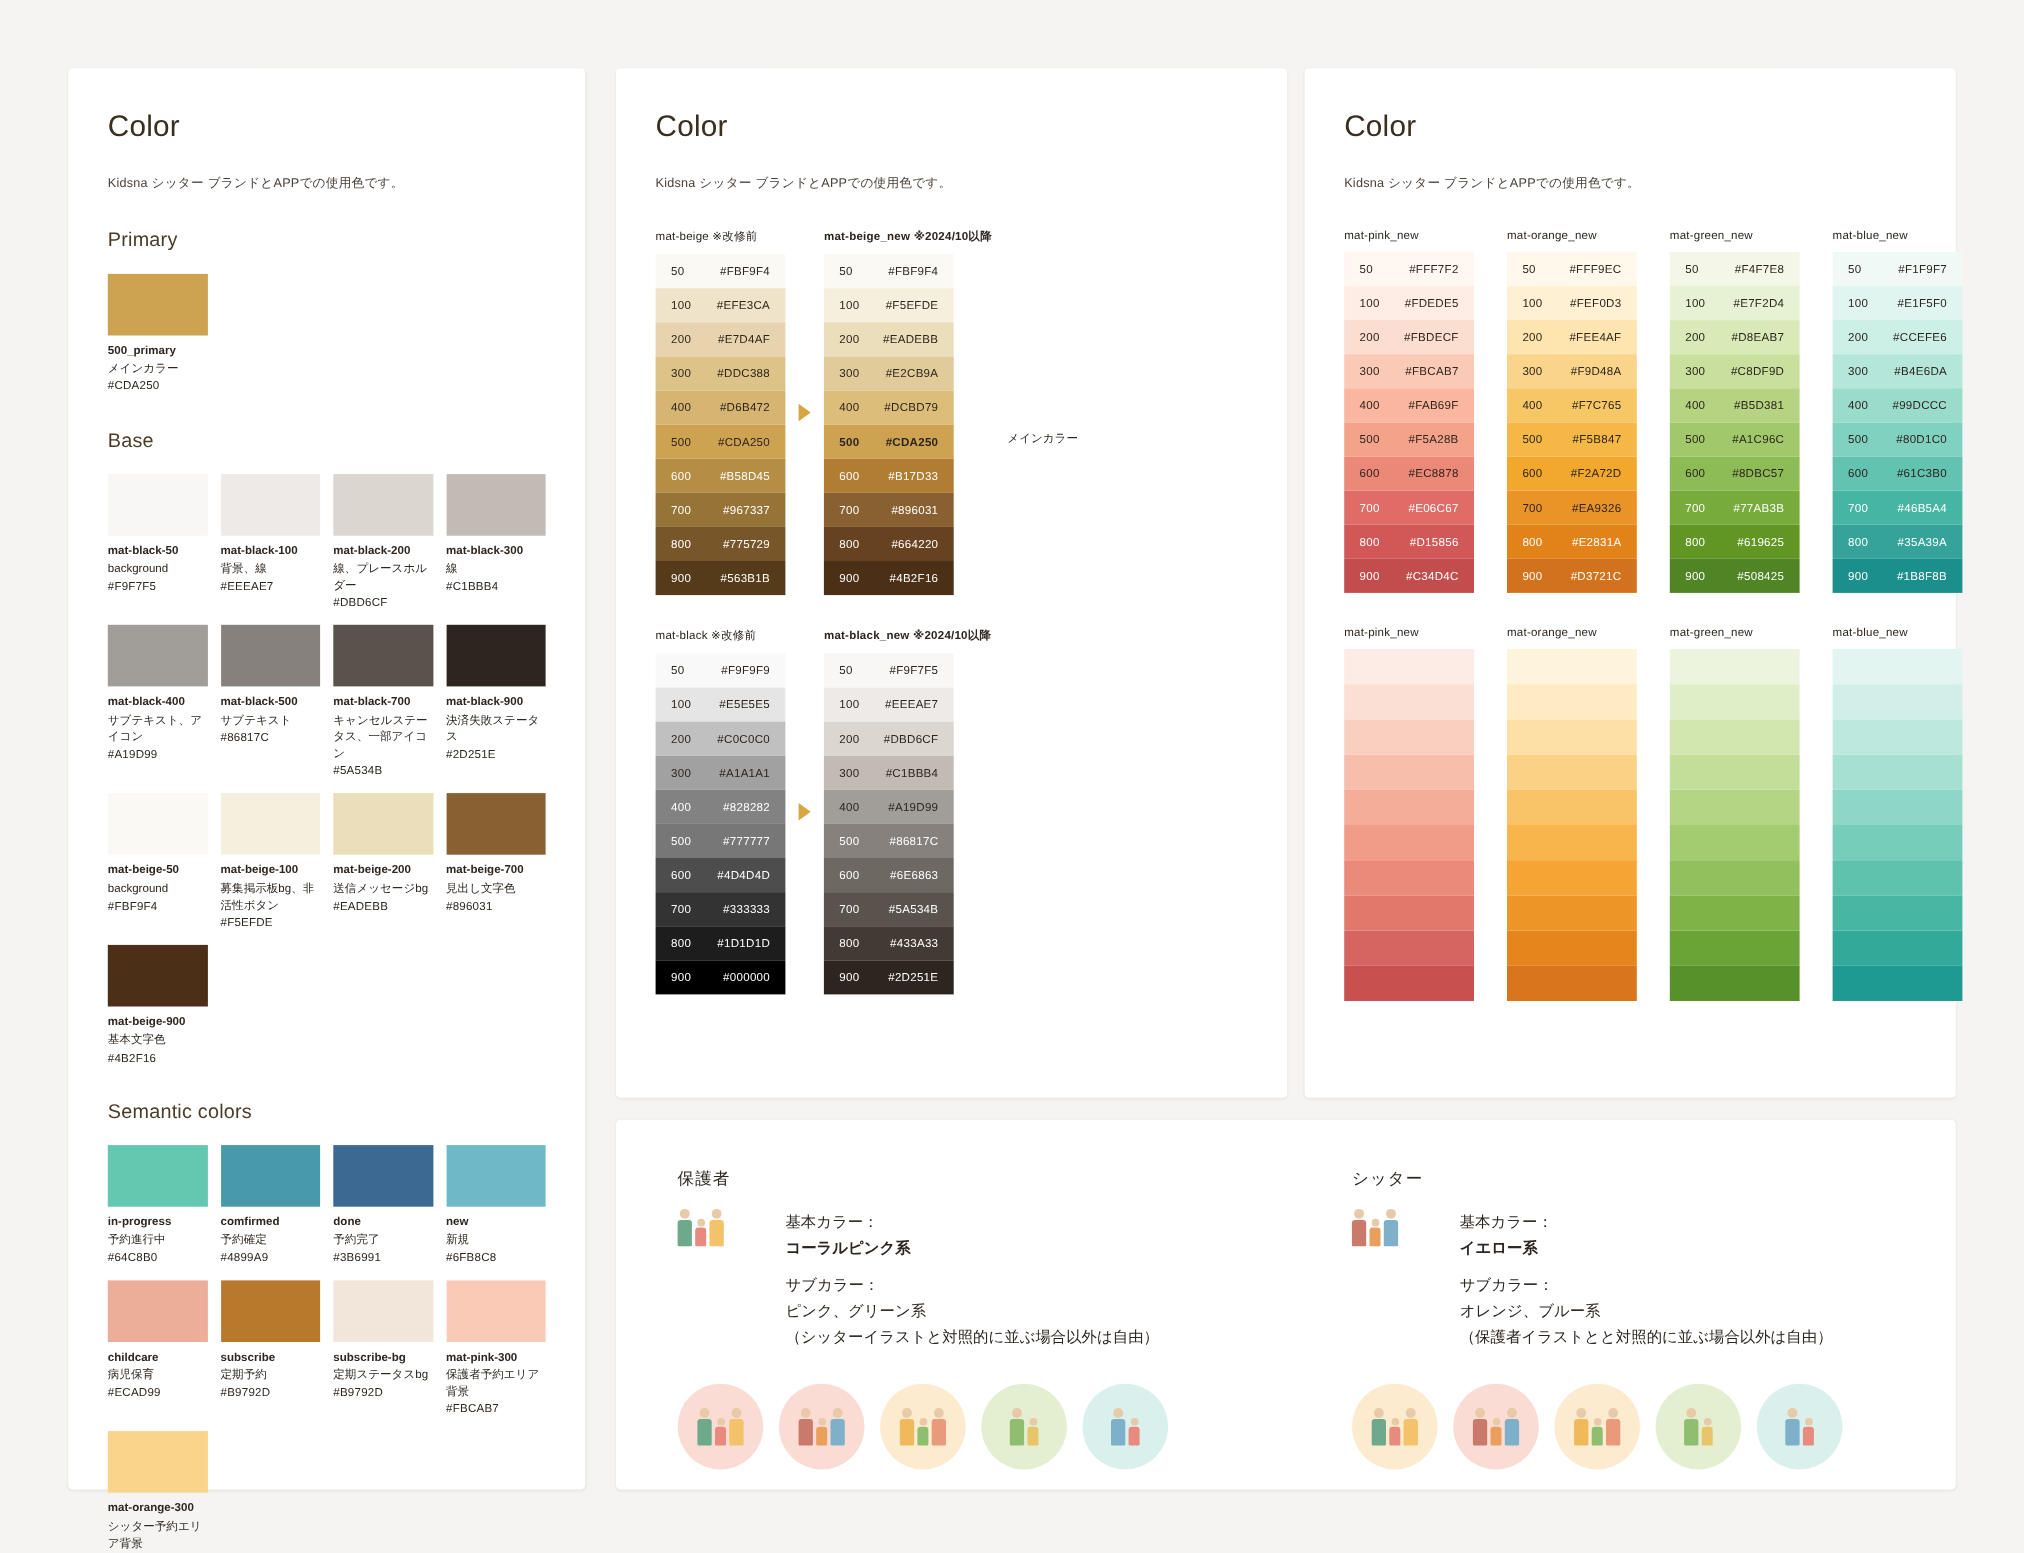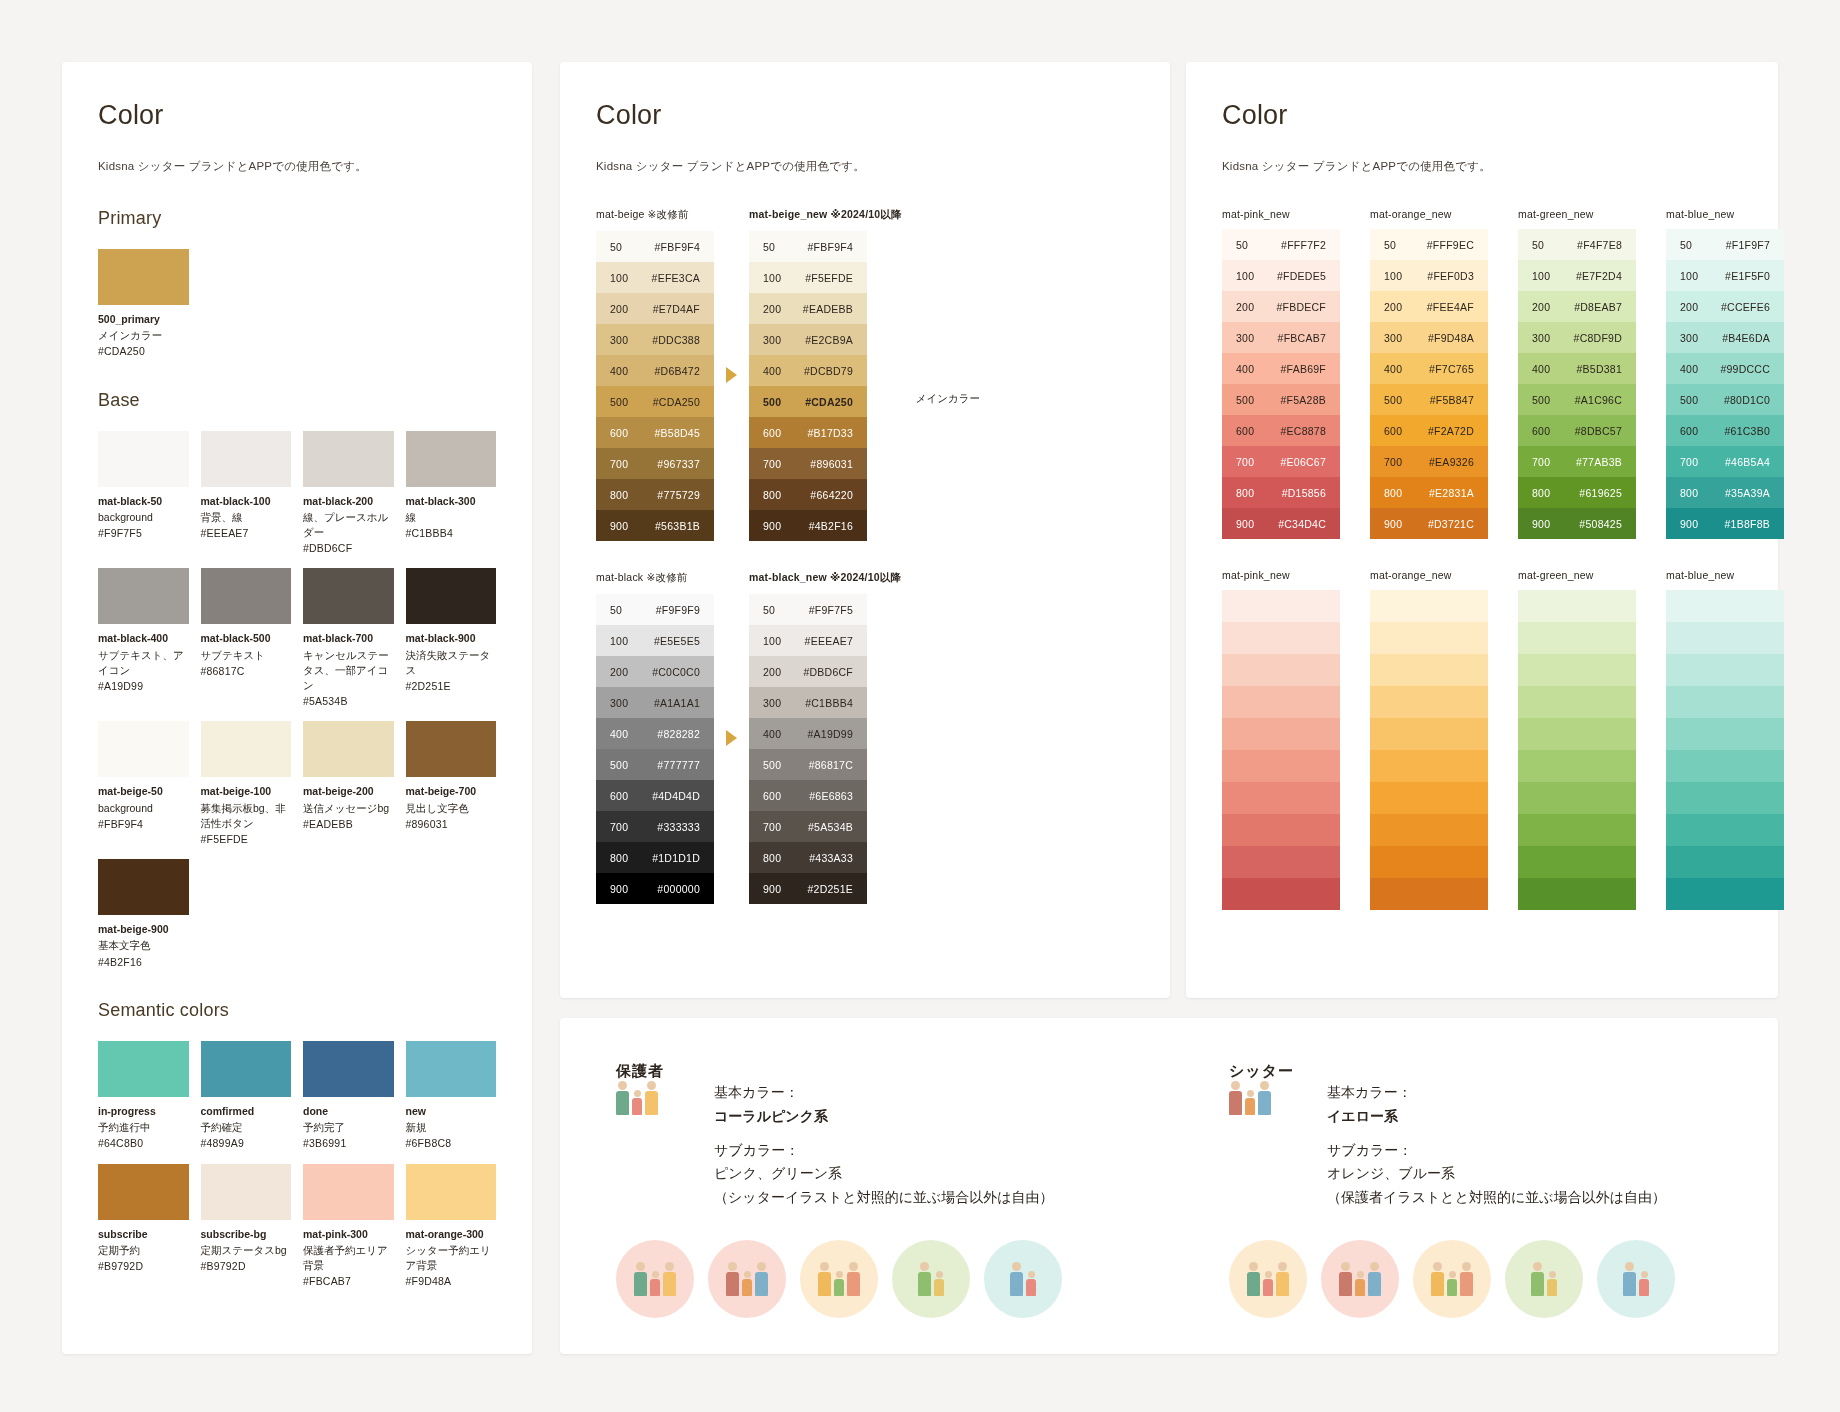--- a/index.html
+++ b/index.html
@@ -100,22 +100,23 @@
   .col { }
 
   .gradient-strip { width: 118px; }
   .gstep { height: 32px; }
 
   
   .bottom-flex { display:flex; gap: 120px; padding: 44px 56px; }
   .persona { width: 520px; }
   .persona-title {
     font-size: 15px;
-    font-weight: bold;
+    font-weight: normal;
     color: #2d251e;
+    margin-bottom: 18px;
     letter-spacing: 1px;
   }
   .persona-head { display:flex; gap: 22px; align-items:flex-start; }
   .persona-illus { width: 76px; height: 62px; flex:none; }
   .persona-meta { font-size: 14px; line-height: 1.7; color:#2d251e; }
   .persona-meta .k { color:#2d251e; }
   .persona-meta .v { font-weight: bold; }
   .persona-meta .blk { margin-bottom: 10px; }
   .circles { display:flex; gap: 14px; margin-top: 30px; }
   .circ {
@@ -250,20 +251,26 @@
             <span class="sw-chip" style="background: rgb(59, 105, 145);"></span>
             <div class="sw-name">done</div>
             <div class="sw-desc">予約完了</div>
             <div class="sw-hex">#3B6991</div>
           </div>
           <div class="sw-cell">
             <span class="sw-chip" style="background: rgb(111, 184, 200);"></span>
             <div class="sw-name">new</div>
             <div class="sw-desc">新規</div>
             <div class="sw-hex">#6FB8C8</div>
+          </div>
+          <div class="sw-cell">
+            <span class="sw-chip" style="background: rgb(236, 173, 153);"></span>
+            <div class="sw-name">childcare</div>
+            <div class="sw-desc">病児保育</div>
+            <div class="sw-hex">#ECAD99</div>
           </div>
           <div class="sw-cell">
             <span class="sw-chip" style="background: rgb(185, 121, 45);"></span>
             <div class="sw-name">subscribe</div>
             <div class="sw-desc">定期予約</div>
             <div class="sw-hex">#B9792D</div>
           </div>
           <div class="sw-cell">
             <span class="sw-chip" style="background: rgb(242, 230, 218);"></span>
             <div class="sw-name">subscribe-bg</div>

